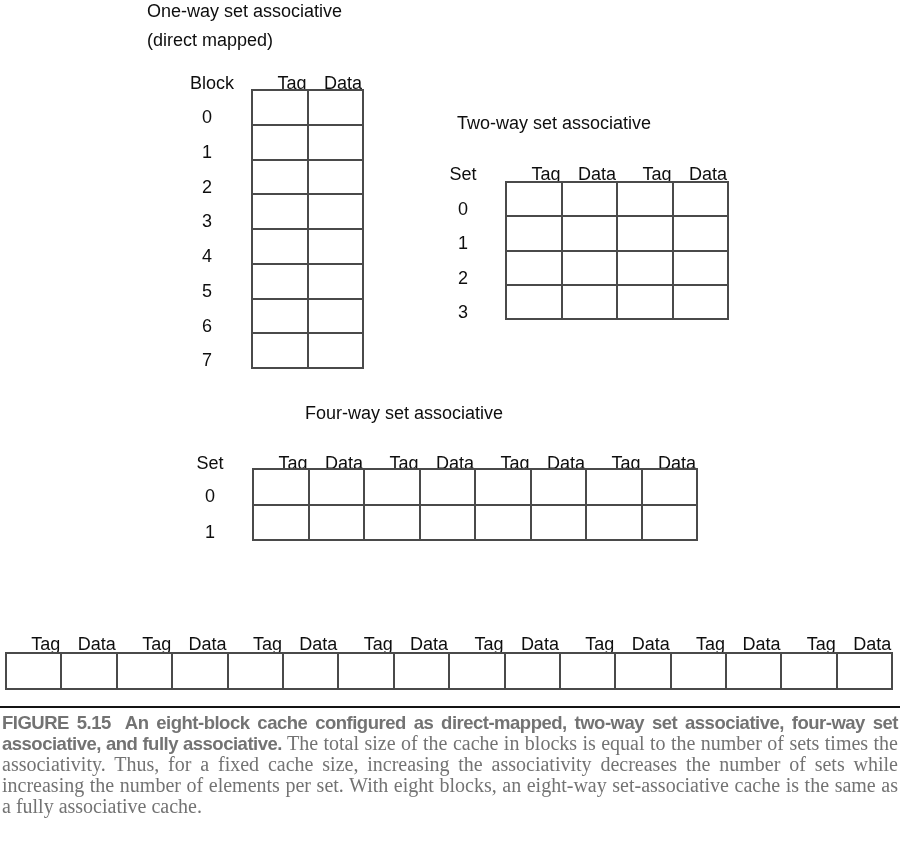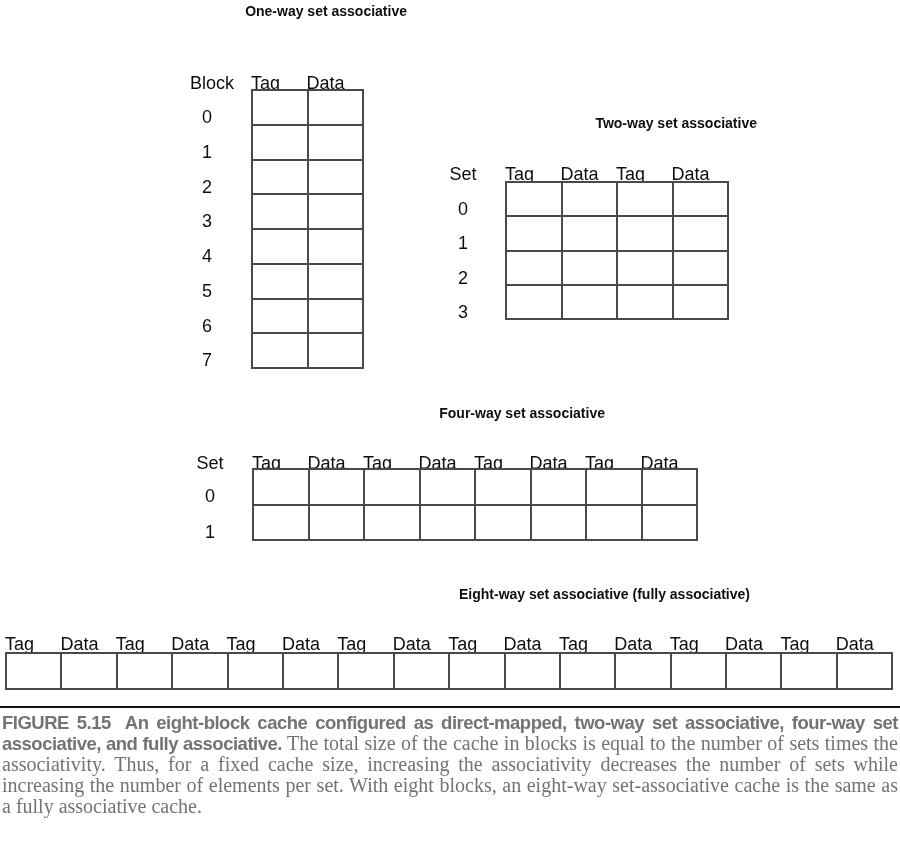--- a/index.html
+++ b/index.html
@@ -2,27 +2,27 @@
 <html><head>
 <meta charset="utf-8">
 <style>
   html,body { margin:0; padding:0; background:#ffffff; }
   #canvas {
     position:relative; width:900px; height:843px; background:#ffffff;
     font-family:"Liberation Sans", sans-serif; color:#0e0e0e; overflow:hidden;
   }
   .assoc { position:absolute; inset:0; pointer-events:none; }
   .title, .subtitle {
-    position:absolute; text-align:right; font-weight:bold; font-size:14px; line-height:21px;
+    position:absolute; text-align:left; font-weight:normal; font-size:18px; line-height:21px;
     white-space:nowrap;
   }
   .row-header, .col-labels, .row-labels { position:absolute; font-size:18px; line-height:21px;margin-top:11px; }
   .row-header { text-align:center; }
   .col-labels { display:grid; }
-  .col-labels .col-label { text-align:left; }
+  .col-labels .col-label { text-align:right; }
   .row-labels .row-label { height:var(--ch); line-height:var(--ch); text-align:center; }
   .grid {
     position:absolute; display:grid; background:#ffffff;
     border:1px solid #4a4a4a;
   }
   .grid .cell { border:1px solid #4a4a4a; height:var(--ch); box-sizing:border-box; background:#ffffff; }
 
   
   #sec0 { --cw:55.5px; --ch:34.75px; }
   #sec0 .title    { left:147px; top:1px;  width:260px; }
@@ -67,20 +67,21 @@
   }
   .cap-label { padding-right:14px; }
 </style>
 </head>
 <body>
 
 <div id="canvas">
 
   <section class="assoc" id="sec0">
     <div class="title">One-way set associative</div>
+    <div class="subtitle">(direct mapped)</div>
     <div class="row-header">Block</div>
     <div class="col-labels" style="grid-template-columns: repeat(2, var(--cw));">
         <span class="col-label">Tag</span>
         <span class="col-label">Data</span>
       </div>
     <div class="row-labels">
         <div class="row-label">0</div>
         <div class="row-label">1</div>
         <div class="row-label">2</div>
         <div class="row-label">3</div>
@@ -175,21 +176,20 @@
         <div class="cell"></div>
         <div class="cell"></div>
         <div class="cell"></div>
         <div class="cell"></div>
         <div class="cell"></div>
         <div class="cell"></div>
       </div>
   </section>
 
   <section class="assoc" id="sec3">
-    <div class="title">Eight-way set associative (fully associative)</div>
     <div class="col-labels" style="grid-template-columns: repeat(16, var(--cw));">
         <span class="col-label">Tag</span>
         <span class="col-label">Data</span>
         <span class="col-label">Tag</span>
         <span class="col-label">Data</span>
         <span class="col-label">Tag</span>
         <span class="col-label">Data</span>
         <span class="col-label">Tag</span>
         <span class="col-label">Data</span>
         <span class="col-label">Tag</span>

